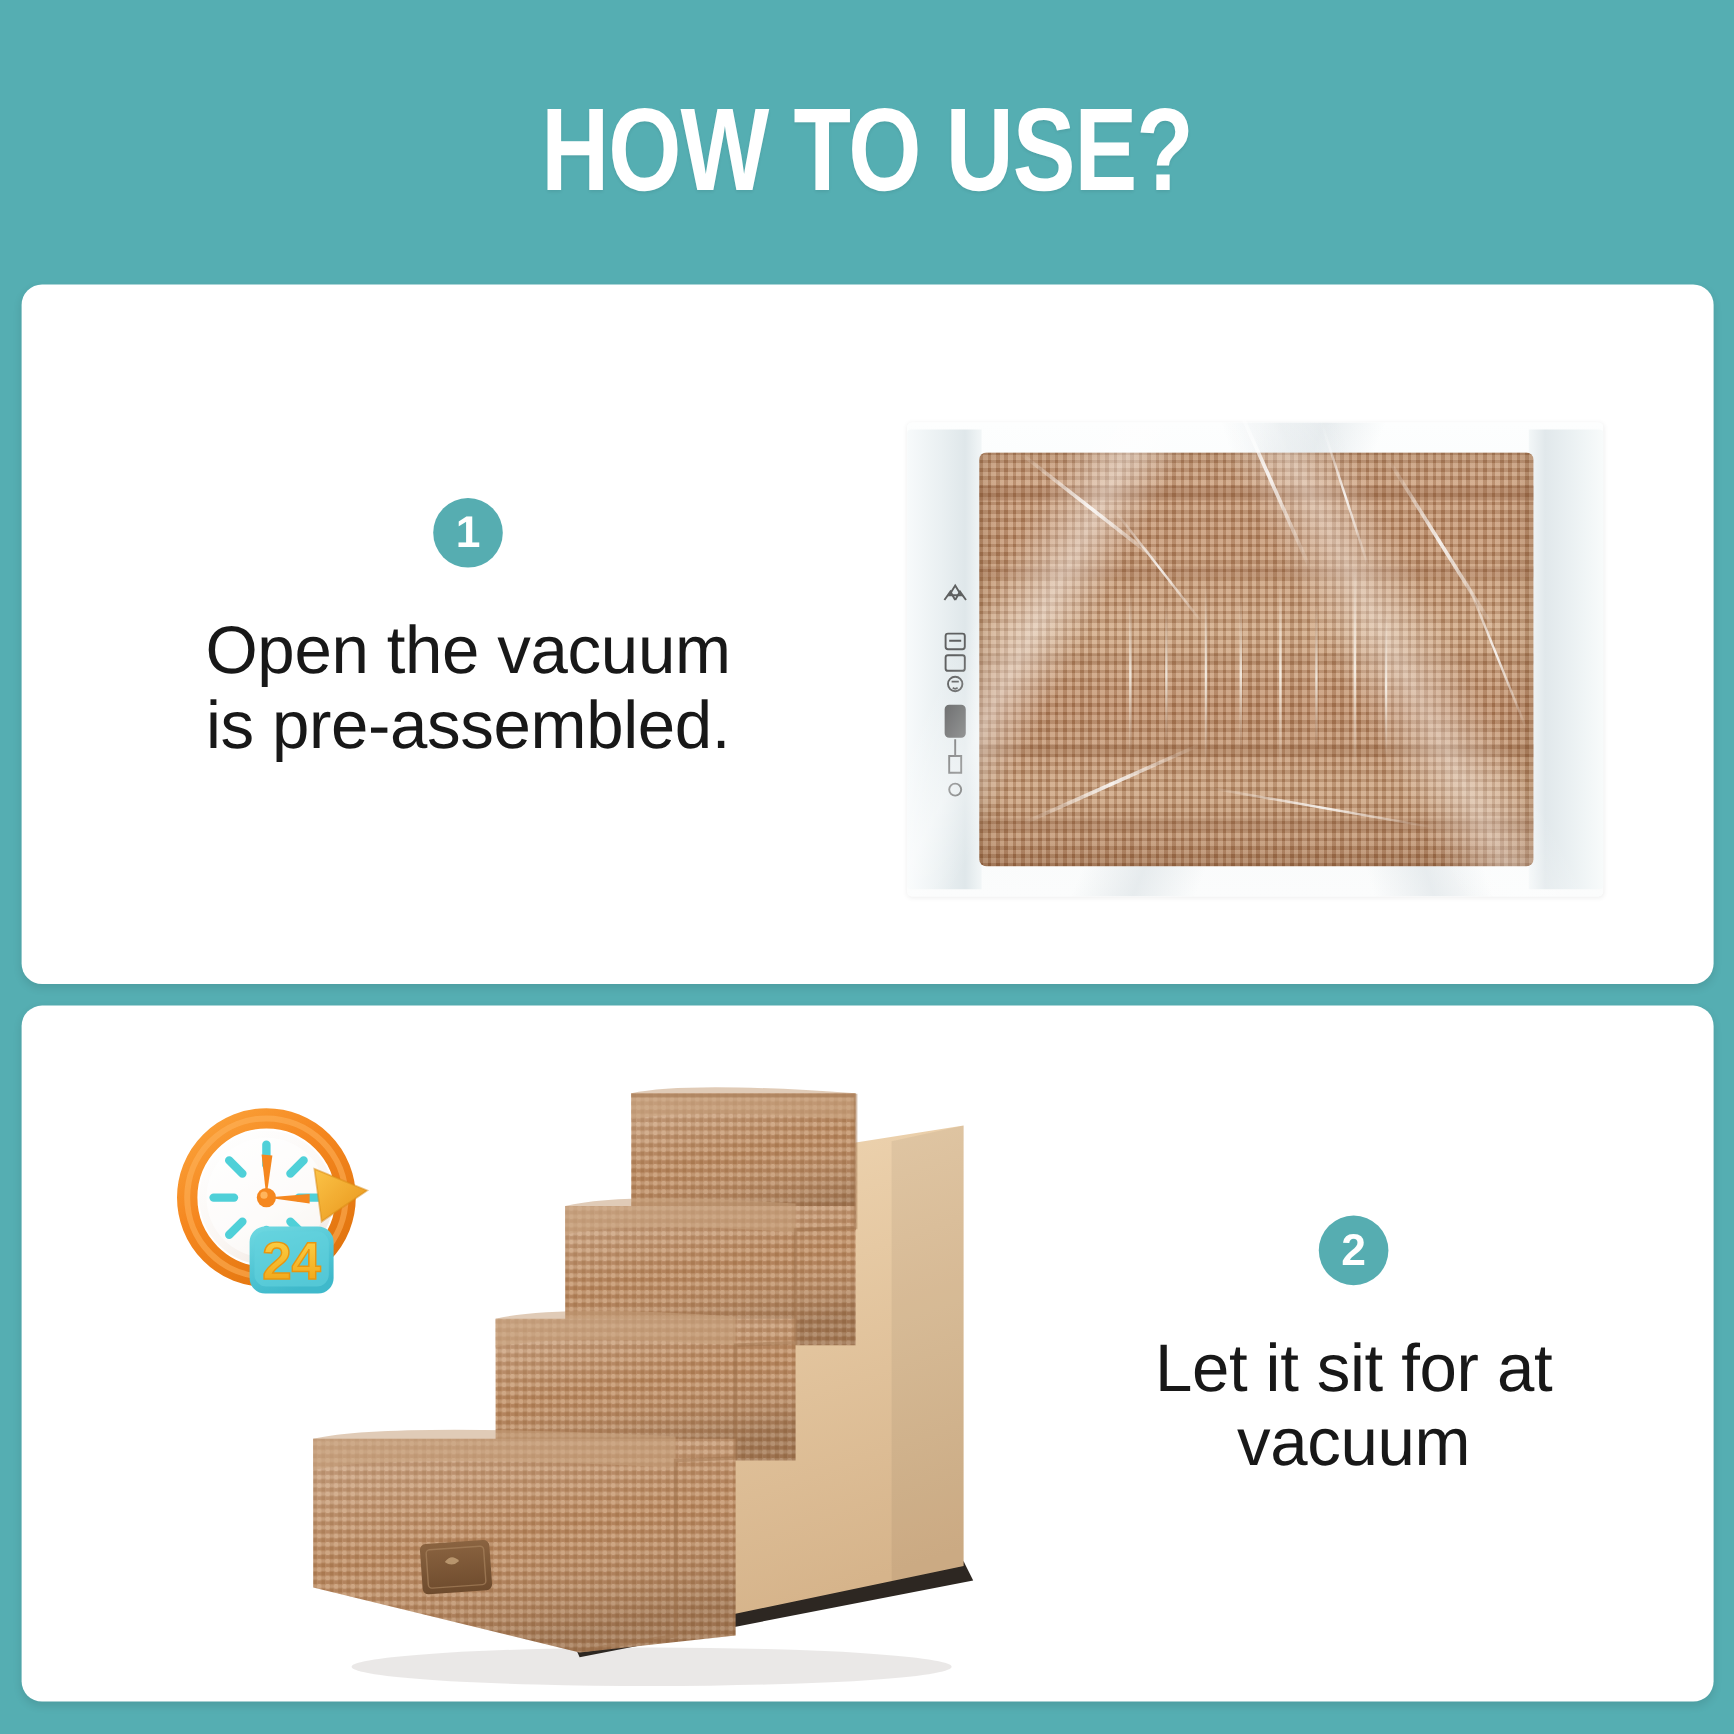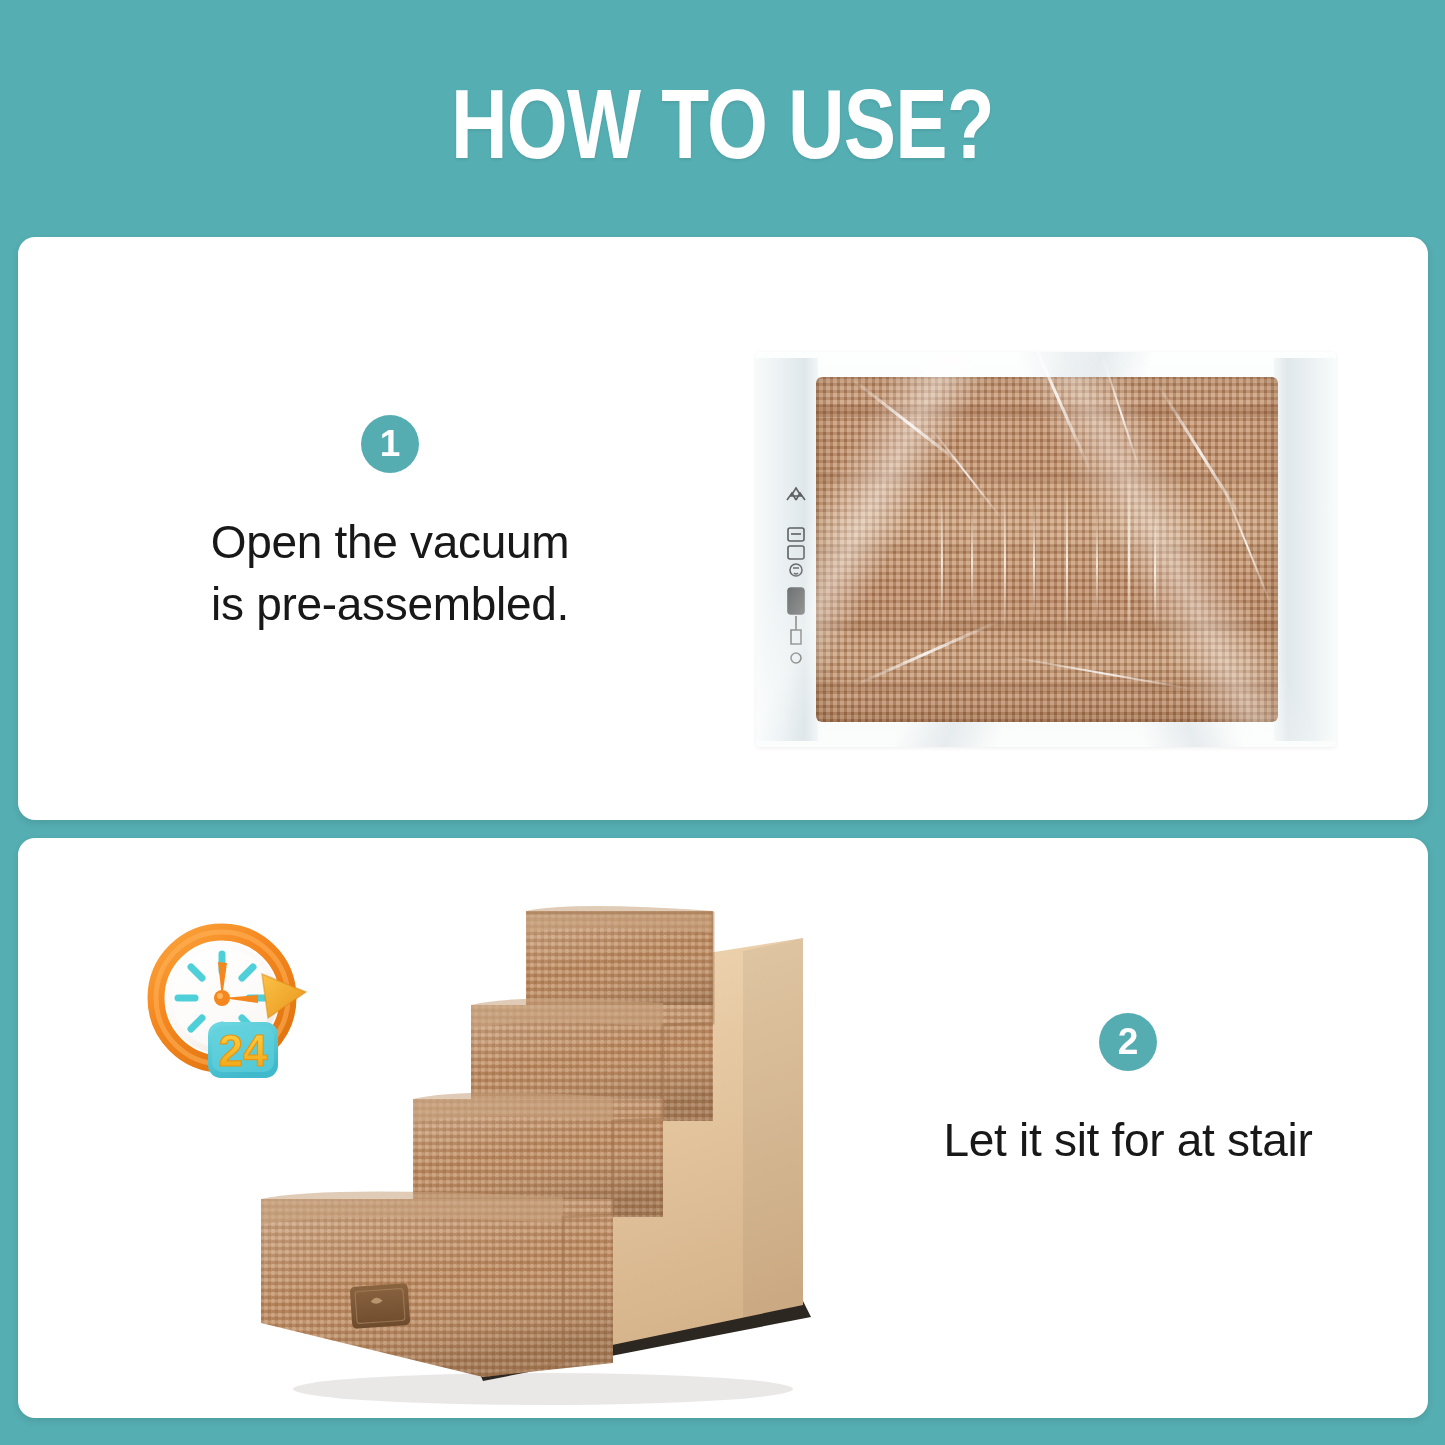--- a/index.html
+++ b/index.html
@@ -51,21 +51,21 @@
     color:#ffffff;
     font-size:37px;
     font-weight:bold;
     line-height:58px;
     text-align:center;
     margin:0 auto 38px auto;
     font-family:"Liberation Sans", sans-serif;
   }
   .step-copy{
     color:#181818;
-    font-size:46px;
+    font-size:56px;
     line-height:62px;
     font-family:"Liberation Sans", sans-serif;
     font-weight:400;
     letter-spacing:-0.3px;
   }
 
   
   #vacuum-package{
     position:absolute;
     left:756px; top:352px;
@@ -327,15 +327,15 @@
   <g>
     <rect x="108" y="392" width="58" height="42" rx="5" fill="url(#tagGrad)" transform="rotate(-4 137 413)"></rect>
     <rect x="113" y="397" width="48" height="32" rx="3" fill="none" stroke="#A6825C" stroke-width="1.2" opacity=".7" transform="rotate(-4 137 413)"></rect>
     <path d="M128 408 q6 -7 12 0 q-6 5 -12 0 Z" fill="#C6A47B" opacity=".8" transform="rotate(-4 137 413)"></path>
   </g>
 </svg>
 
 <div class="step-text-block" id="step-2-text-block">
   <div class="badge nosel">2</div>
   <div class="step-copy">
-    <div>Let it sit for at stair</div>
+    <div>Let it sit for at vacuum</div>
   </div>
 </div>
 
 </body></html>

